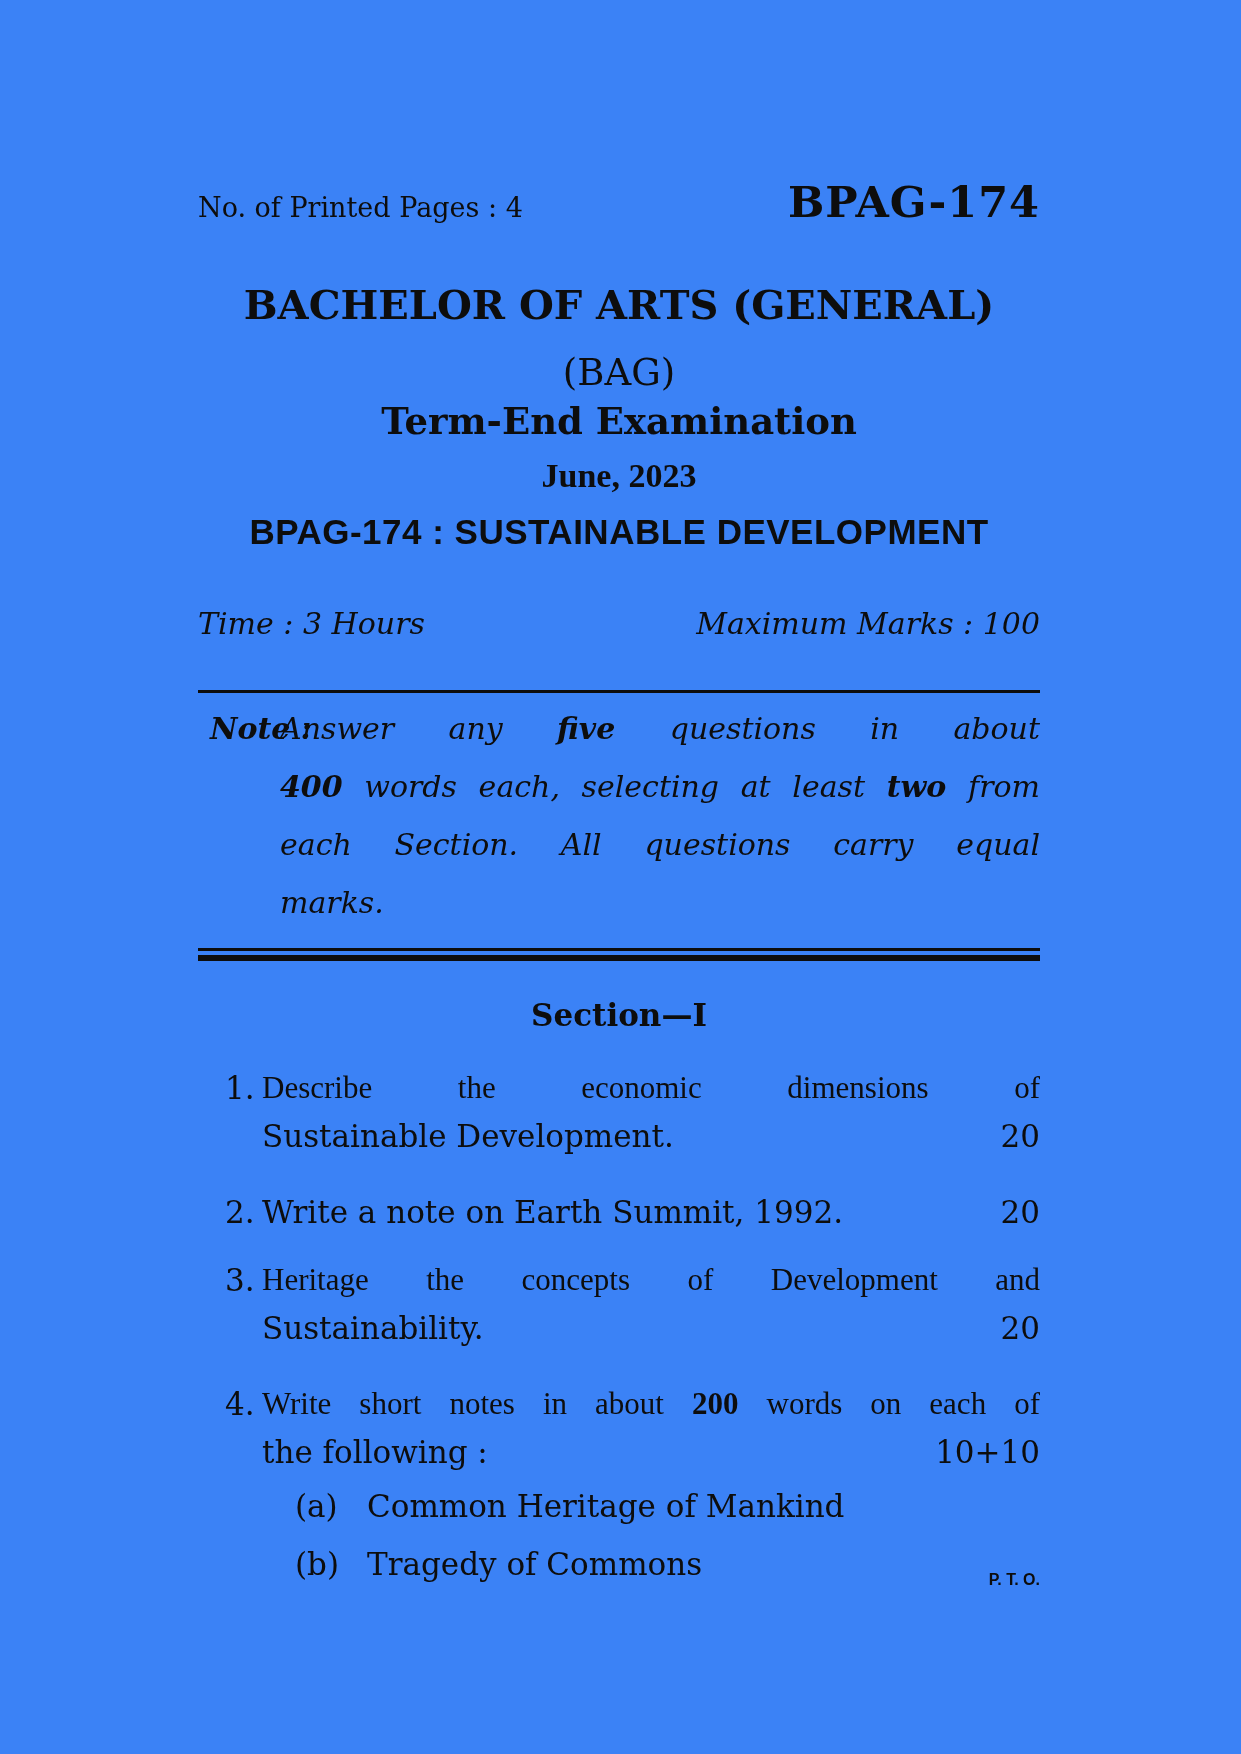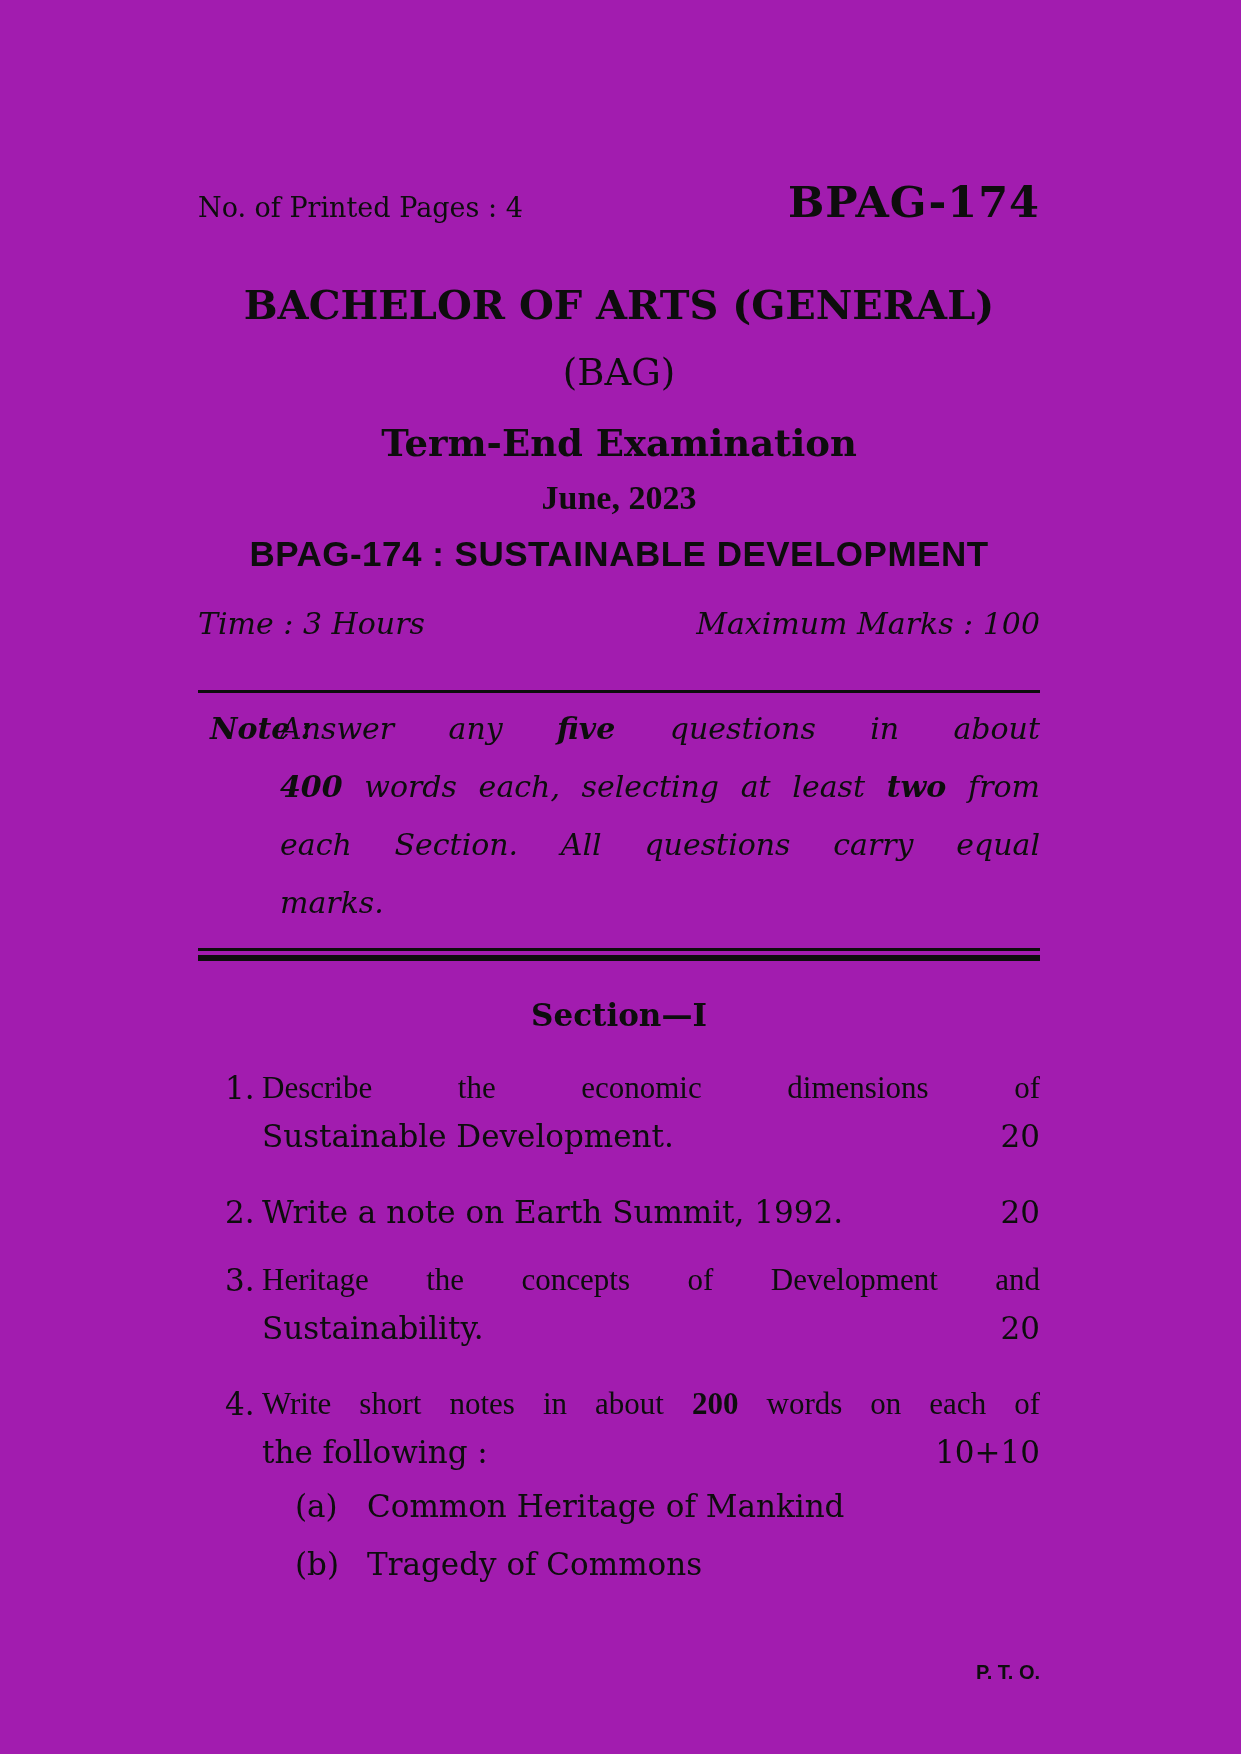--- a/index.html
+++ b/index.html
@@ -19,21 +19,21 @@
 
   
   .header-row{top:178px;display:flex;justify-content:space-between;align-items:baseline;}
   .printed-pages{font-size:27px;line-height:34px;}
   .paper-code{font-size:43px;line-height:48px;font-weight:bold;letter-spacing:1px;}
 
   
   .titles{top:280px;text-align:center;}
   .degree{font-size:40px;line-height:50px;font-weight:bold;}
   .program{font-size:37px;line-height:46px;font-weight:normal;margin-top:20px;}
-  .exam{font-size:37px;line-height:46px;font-weight:bold;margin-top:24px;text-align:center;}
+  .exam{font-size:37px;line-height:46px;font-weight:bold;margin-top:2px;text-align:center;}
   .session{font-size:34px;line-height:44px;font-weight:bold;margin-top:10px;font-family:Liberation Serif, serif;}
   .course{
     font-size:35px;line-height:44px;margin-top:12px;font-weight:bold;
     font-family:"Liberation Sans",sans-serif;letter-spacing:.5px;
   }
 
   
   .time-row{top:604px;display:flex;justify-content:space-between;
     font-style:italic;font-size:30px;line-height:40px;}
 
@@ -60,27 +60,27 @@
   .q-line{line-height:48px;}
   .q-line.justify{text-align:justify;height:48px;overflow:hidden;font-family:Liberation Serif, serif;}
   .q-line.justify::after{content:"";display:inline-block;width:100%;height:0;}
   .q-line.marks-line{display:flex;justify-content:space-between;}
   .q-marks{padding-left:20px;}
   .subitems{margin-top:6px;}
   .sub-row{display:flex;padding-left:33px;margin-top:10px;line-height:48px;}
   .sub-row.first{margin-top:0;}
   .sub-label{flex:0 0 72px;}
 
-  .pto{top:1656px;text-align:right;font-weight:bold;font-size:20px;line-height:32px;
+  .pto{top:1564px;text-align:right;font-weight:bold;font-size:16px;line-height:32px;
     font-family:"Liberation Sans",sans-serif;}
 </style>
 </head>
 <body>
 
-<div class="page" style="color: rgb(13, 13, 13); background: #a21caf;">
+<div class="page" style="color: rgb(13, 13, 13); background: #3b82f6;">
 
   <div class="block header-row">
     <span class="printed-pages">No. of Printed Pages : 4</span>
     <span class="paper-code">BPAG-174</span>
   </div>
 
   <div class="block titles">
     <div class="degree">BACHELOR OF ARTS (GENERAL)</div>
     <div class="program">(BAG)</div>
     <div class="exam">Term-End Examination</div>

